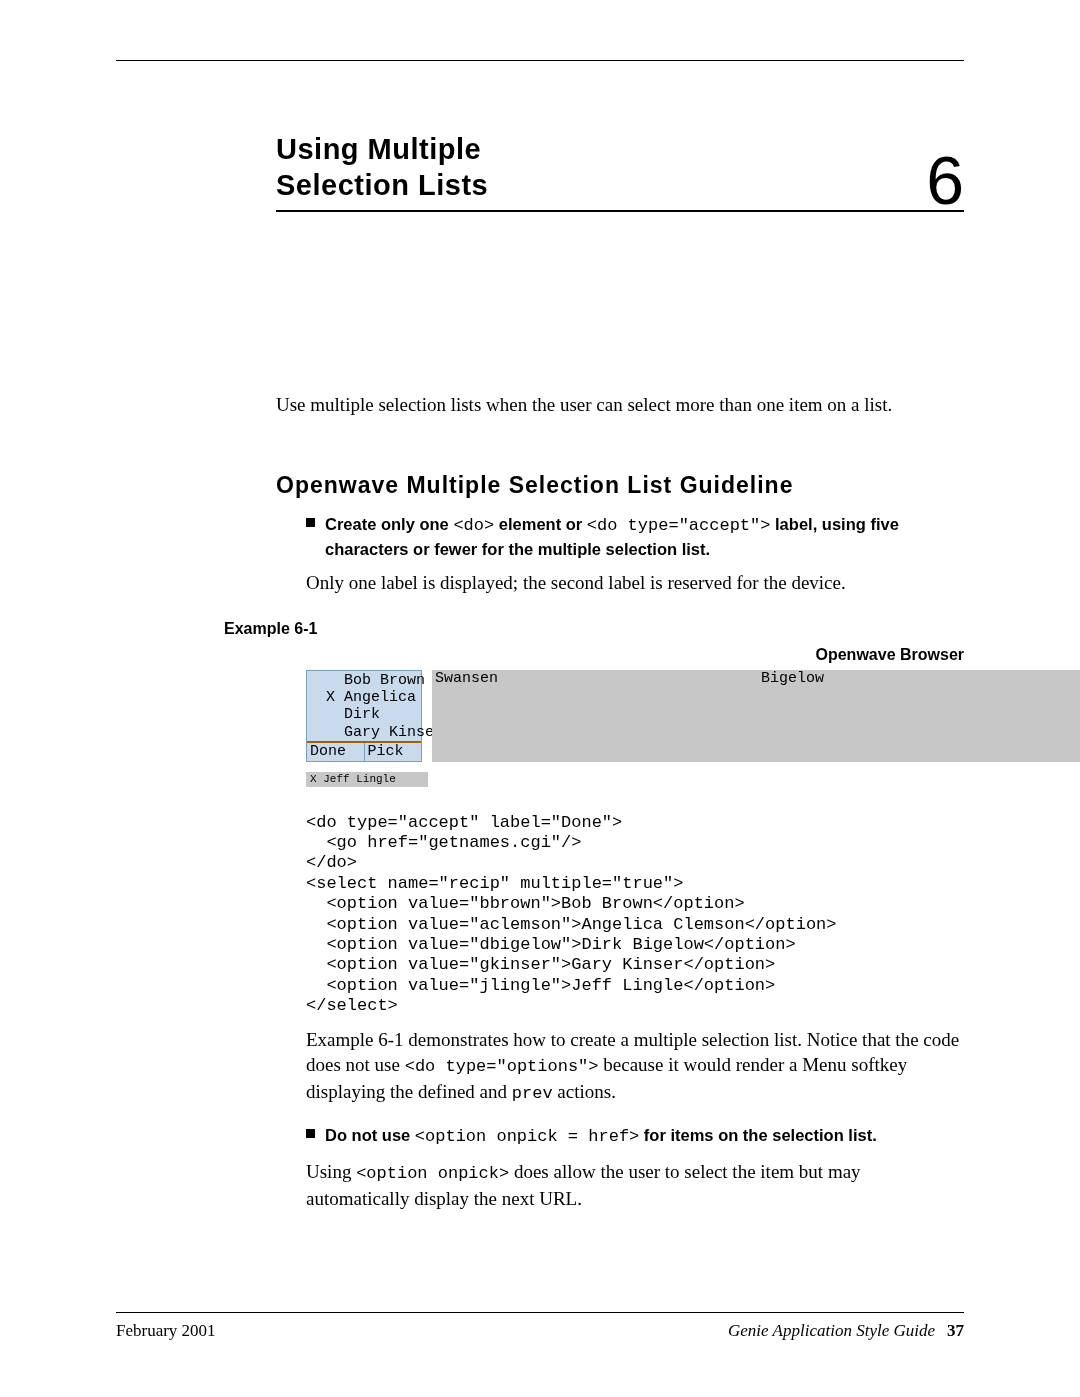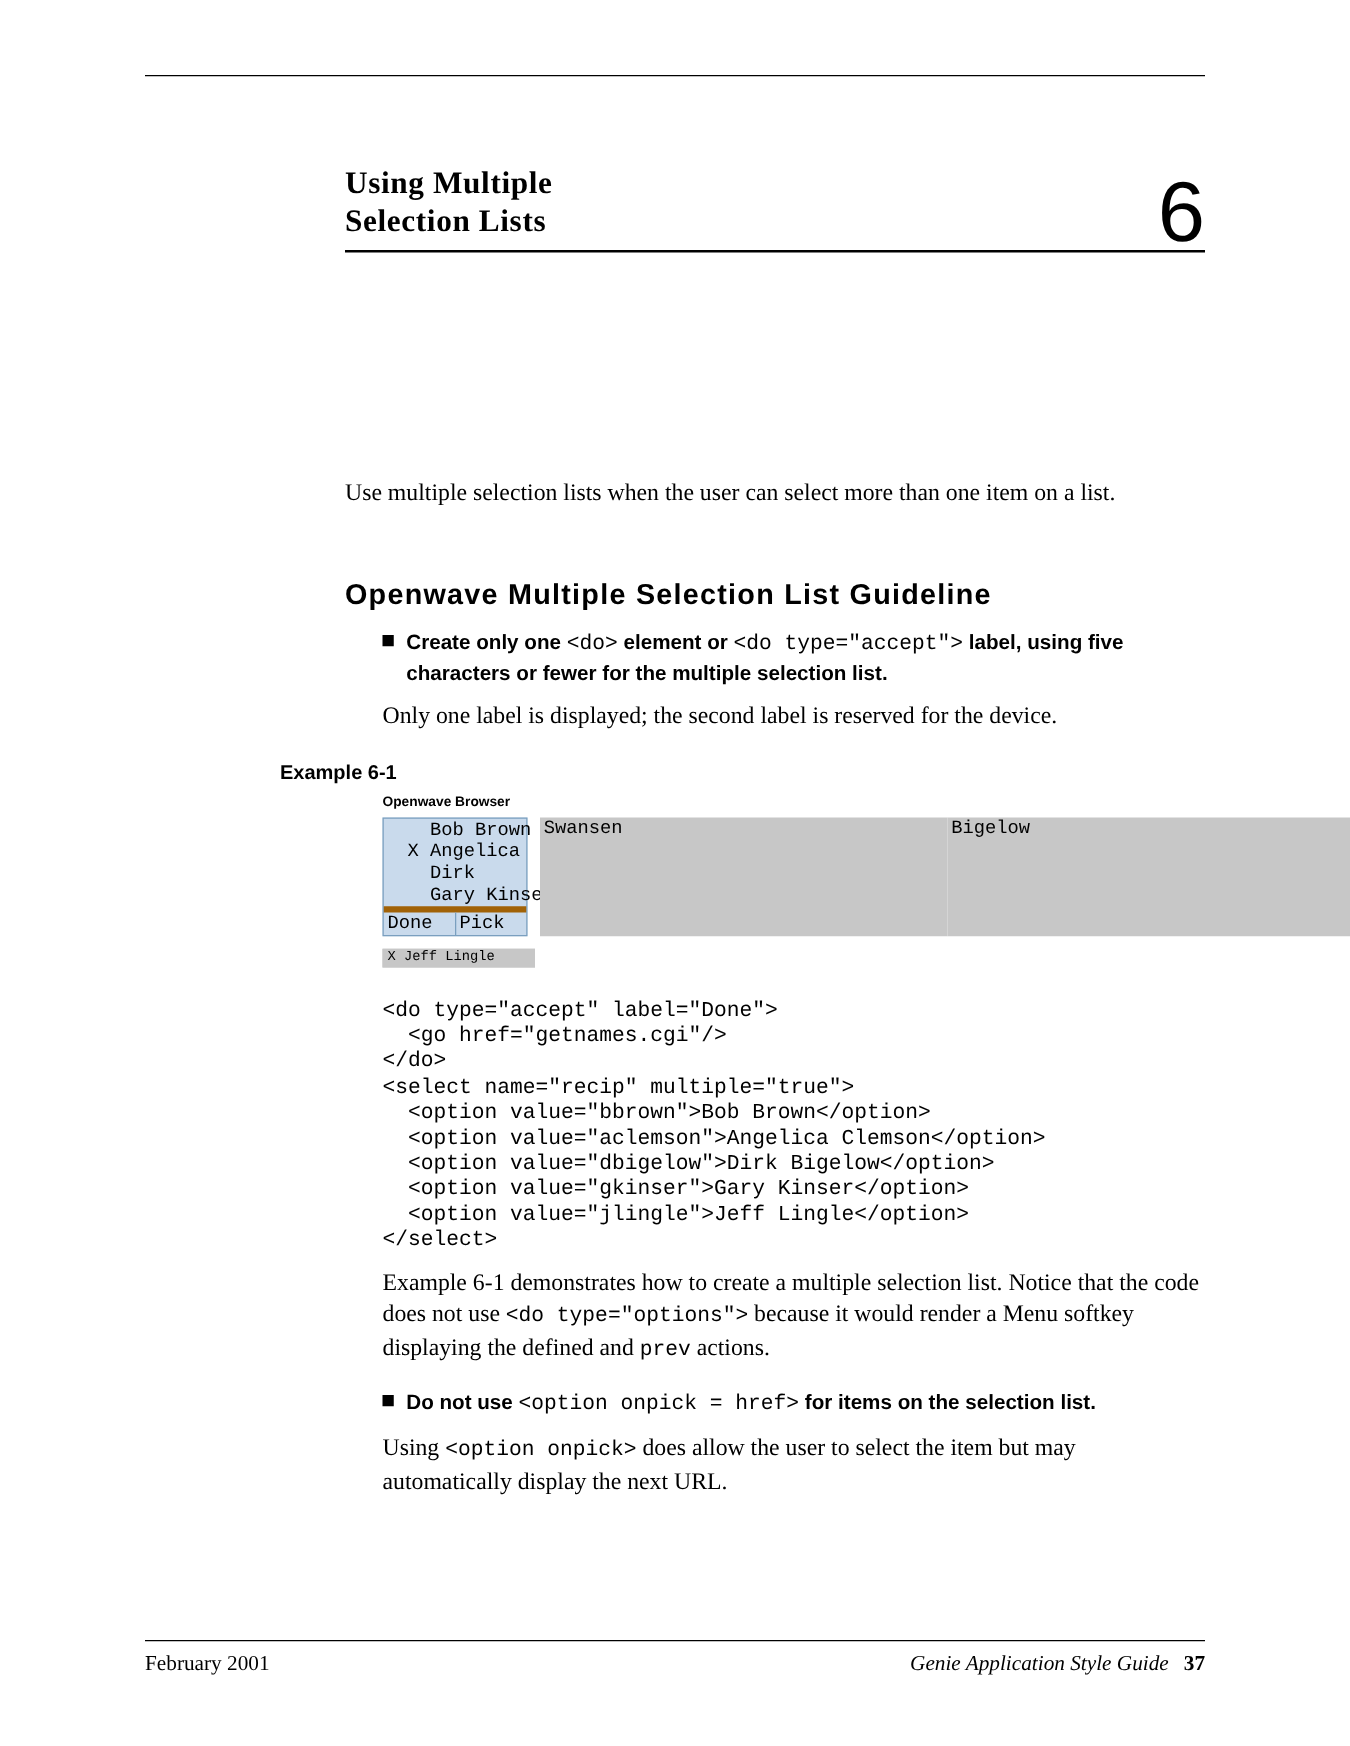--- a/index.html
+++ b/index.html
@@ -22,23 +22,23 @@
   }
   .chapter-header {
     margin-left: 160px;
     display: flex;
     justify-content: space-between;
     align-items: flex-end;
     border-bottom: 2px solid #000;
     padding-bottom: 6px;
   }
   .chapter-title {
-    font-family: Liberation Serif, serif;
-    font-weight: bold;
-    font-size: 25px;
+    font-family: Liberation Sans, sans-serif;
+    font-weight: bold;
+    font-size: 29px;
     letter-spacing: 0.5px;
     line-height: 1.25;
   }
   .chapter-number {
     font-family: Arial, Helvetica, sans-serif;
     font-weight: 400;
     font-size: 68px;
     line-height: 0.85;
     margin-bottom: -6px;
   }
@@ -98,22 +98,23 @@
     margin-left: 108px;
     font-family: Arial, Helvetica, sans-serif;
     font-weight: bold;
     font-size: 16px;
     margin-bottom: 8px;
   }
   .browser-label {
     margin-left: 190px;
     font-family: Arial, Helvetica, sans-serif;
     font-weight: bold;
-    font-size: 11px;
+    font-size: 16px;
     margin-bottom: 6px;
+    text-align: right;
   }
   .phone-screens {
     margin-left: 190px;
     display: flex;
     gap: 10px;
     font-family: "Courier New", Courier, monospace;
     font-size: 15px;
     margin-bottom: 10px;
   }
   .screen-main {
@@ -122,21 +123,21 @@
     width: 114px;
   }
   .screen-list { padding: 1px 0 0 0; }
   .screen-row {
     white-space: pre;
     padding: 0 19px;
     line-height: 1.15;
   }
   .screen-softkeys {
     display: flex;
-    border-top: 5px solid #a16207;
+    border-top: 2px solid #a16207;
   }
   .softkey {
     flex: 1;
     text-align: left;
     padding: 0 3px;
     line-height: 1.2;
   }
   .softkey + .softkey { border-left: 1px solid #7a9fbf; text-align: left; }
   .screen-right-col {
     display: flex;

